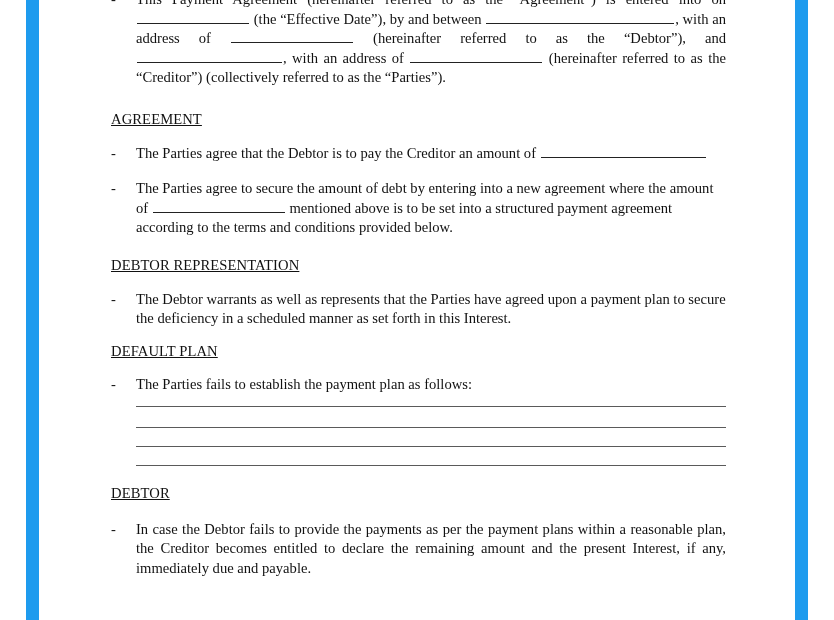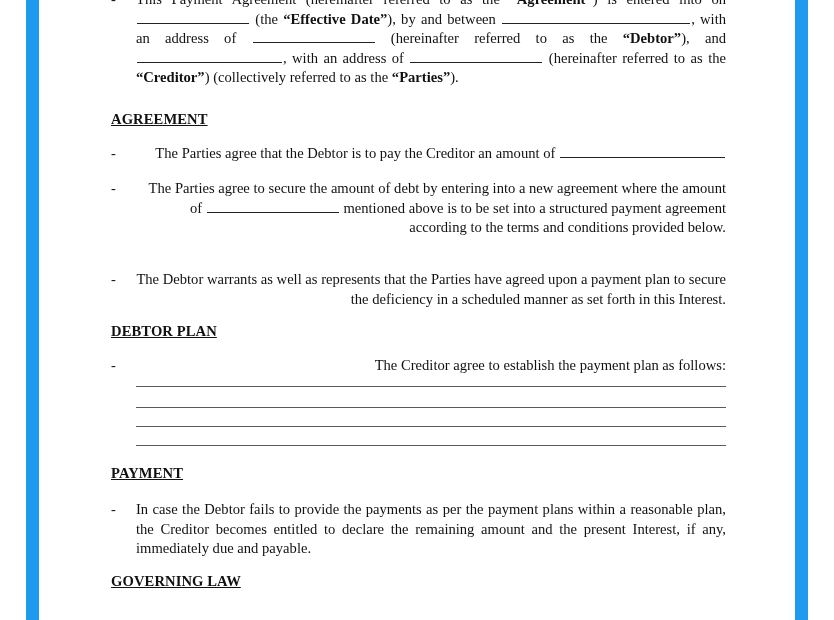--- a/index.html
+++ b/index.html
@@ -60,32 +60,32 @@
     -webkit-user-select: none;
     user-select: none;
   }
   .clause-body {
     flex: 1 1 auto;
     text-align: justify;
     text-justify: inter-word;
     font-size: 14.6px;
     line-height: 19.6px;
   }
-  .clause-body.nojust { text-align: right; }
+  .clause-body.nojust { text-align: left; }
 
   
   .clause.clipped {
     margin-top: -10px;
   }
 
   
   h2.heading {
     font-size: 14.6px;
     line-height: 19.6px;
-    font-weight: bold;
+    font-weight: normal;
     text-decoration: underline;
     text-underline-offset: 1px;
     margin: 0;
     padding: 0;
     letter-spacing: 0.1px;
   }
 
   
   .blank {
     display: inline-block;
@@ -94,21 +94,21 @@
     height: 13px;
     margin: 0 1px;
   }
   .blank.w110 { width: 112px; }
   .blank.w120 { width: 122px; }
   .blank.w130 { width: 132px; }
   .blank.w140 { width: 145px; }
   .blank.w165 { width: 165px; }
   .blank.w185 { width: 188px; }
 
-  b, strong { font-weight: bold; }
+  b, strong { font-weight: normal; }
 
   
   .rule-lines {
     margin: 0;
     padding: 0;
     width: 590px;
     margin-left: 25px;
   }
   .rule-line {
     border-bottom: 1px solid #5a5a5a;
@@ -150,62 +150,62 @@
 
     <div class="sp-16"></div>
 
     <div class="clause">
       <span class="dash">-</span>
       <div class="clause-body nojust"><span>The Parties agree to secure the amount of debt by entering into a new agreement where the amount of </span><span class="blank w130"></span><span> mentioned above is to be set into a structured payment agreement according to the terms and conditions provided below.</span></div>
     </div>
 
     <div class="sp-18"></div>
 
+    <h2 class="heading">DEBTOR REPRESENTATION</h2>
 
     <div class="sp-14"></div>
 
     <div class="clause">
       <span class="dash">-</span>
       <div class="clause-body nojust">The Debtor warrants as well as represents that the Parties have agreed upon a payment plan to secure the deficiency in a scheduled manner as set forth in this Interest.</div>
     </div>
 
     <div class="sp-13"></div>
 
-    <h2 class="heading">DEBTOR PLAN</h2>
-
-    <div class="sp-14"></div>
-
-    <div class="clause">
-      <span class="dash">-</span>
-      <div class="clause-body nojust">The Creditor agree to establish the payment plan as follows:</div>
+    <h2 class="heading">DEFAULT PLAN</h2>
+
+    <div class="sp-14"></div>
+
+    <div class="clause">
+      <span class="dash">-</span>
+      <div class="clause-body nojust">The Parties fails to establish the payment plan as follows:</div>
     </div>
 
     <div class="sp-11"></div>
 
     <div class="rule-lines">
       <div class="rule-line"></div>
       <div class="sp-20"></div>
       <div class="rule-line"></div>
       <div class="sp-18"></div>
       <div class="rule-line"></div>
       <div class="sp-18"></div>
       <div class="rule-line"></div>
     </div>
 
     <div class="sp-18"></div>
 
-    <h2 class="heading">PAYMENT</h2>
+    <h2 class="heading">DEBTOR</h2>
 
     <div class="sp-16"></div>
 
     <div class="clause">
       <span class="dash">-</span>
       <div class="clause-body">In case the Debtor fails to provide the payments as per the payment plans within a reasonable plan, the Creditor becomes entitled to declare the remaining amount and the present Interest, if any, immediately due and payable.</div>
     </div>
 
     <div class="sp-13"></div>
 
-    <h2 class="heading">GOVERNING LAW</h2>
 
     <div class="sp-14"></div>
 
   </div>
 </div>
 
 </body></html>

